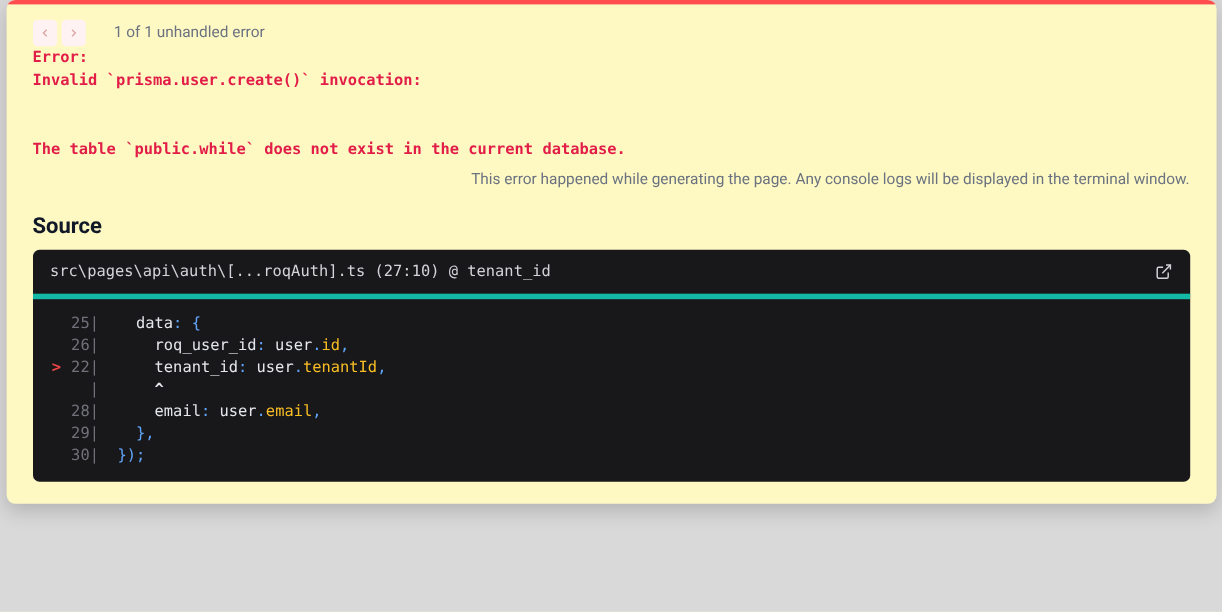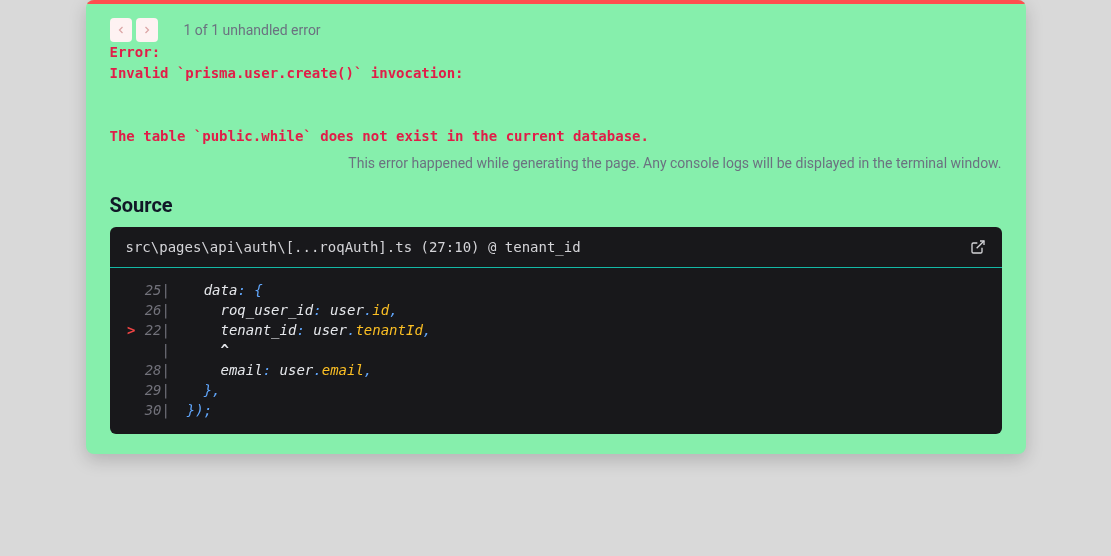--- a/index.html
+++ b/index.html
@@ -6,23 +6,23 @@
   html, body {
     margin: 0; padding: 0;
     background: #d9d9d9;
     font-family: -apple-system, BlinkMacSystemFont, "Segoe UI", Roboto, "Helvetica Neue", Arial, sans-serif;
     width: 1111px;
     height: 556px;
     overflow: hidden;
   }
   .dialog {
     position: relative;
-    width: 940px;
+    width: 1100px;
     margin: 0 auto;
-    background: #86efac;
+    background: #fef9c3;
     border-radius: 8px;
     box-shadow: 0 6px 18px rgba(0,0,0,0.18);
     overflow: hidden;
   }
   .dialog-topbar {
     height: 4px;
     background: #ff4d4f;
     width: 100%;
   }
   .dialog-body {
@@ -88,31 +88,30 @@
     color: #e5e7eb;
     font-family: ui-monospace, SFMono-Regular, Menlo, Consolas, monospace;
     font-size: 14px;
     overflow: hidden;
   }
   .code-header {
     display: flex;
     align-items: center;
     justify-content: space-between;
     padding: 12px 16px;
-    border-bottom: 1px solid #14b8a6;
+    border-bottom: 5px solid #14b8a6;
     color: #d4d4d8;
   }
   .open-editor {
     width: 16px; height: 16px;
     color: #d4d4d8;
     cursor: pointer;
   }
   .code-lines {
     padding: 12px 16px 14px 8px;
-    font-style: italic;
   }
   table.src {
     border-collapse: collapse;
     font-family: ui-monospace, SFMono-Regular, Menlo, Consolas, monospace;
   }
   table.src td {
     padding: 2px 0;
     vertical-align: top;
     white-space: pre;
   }

